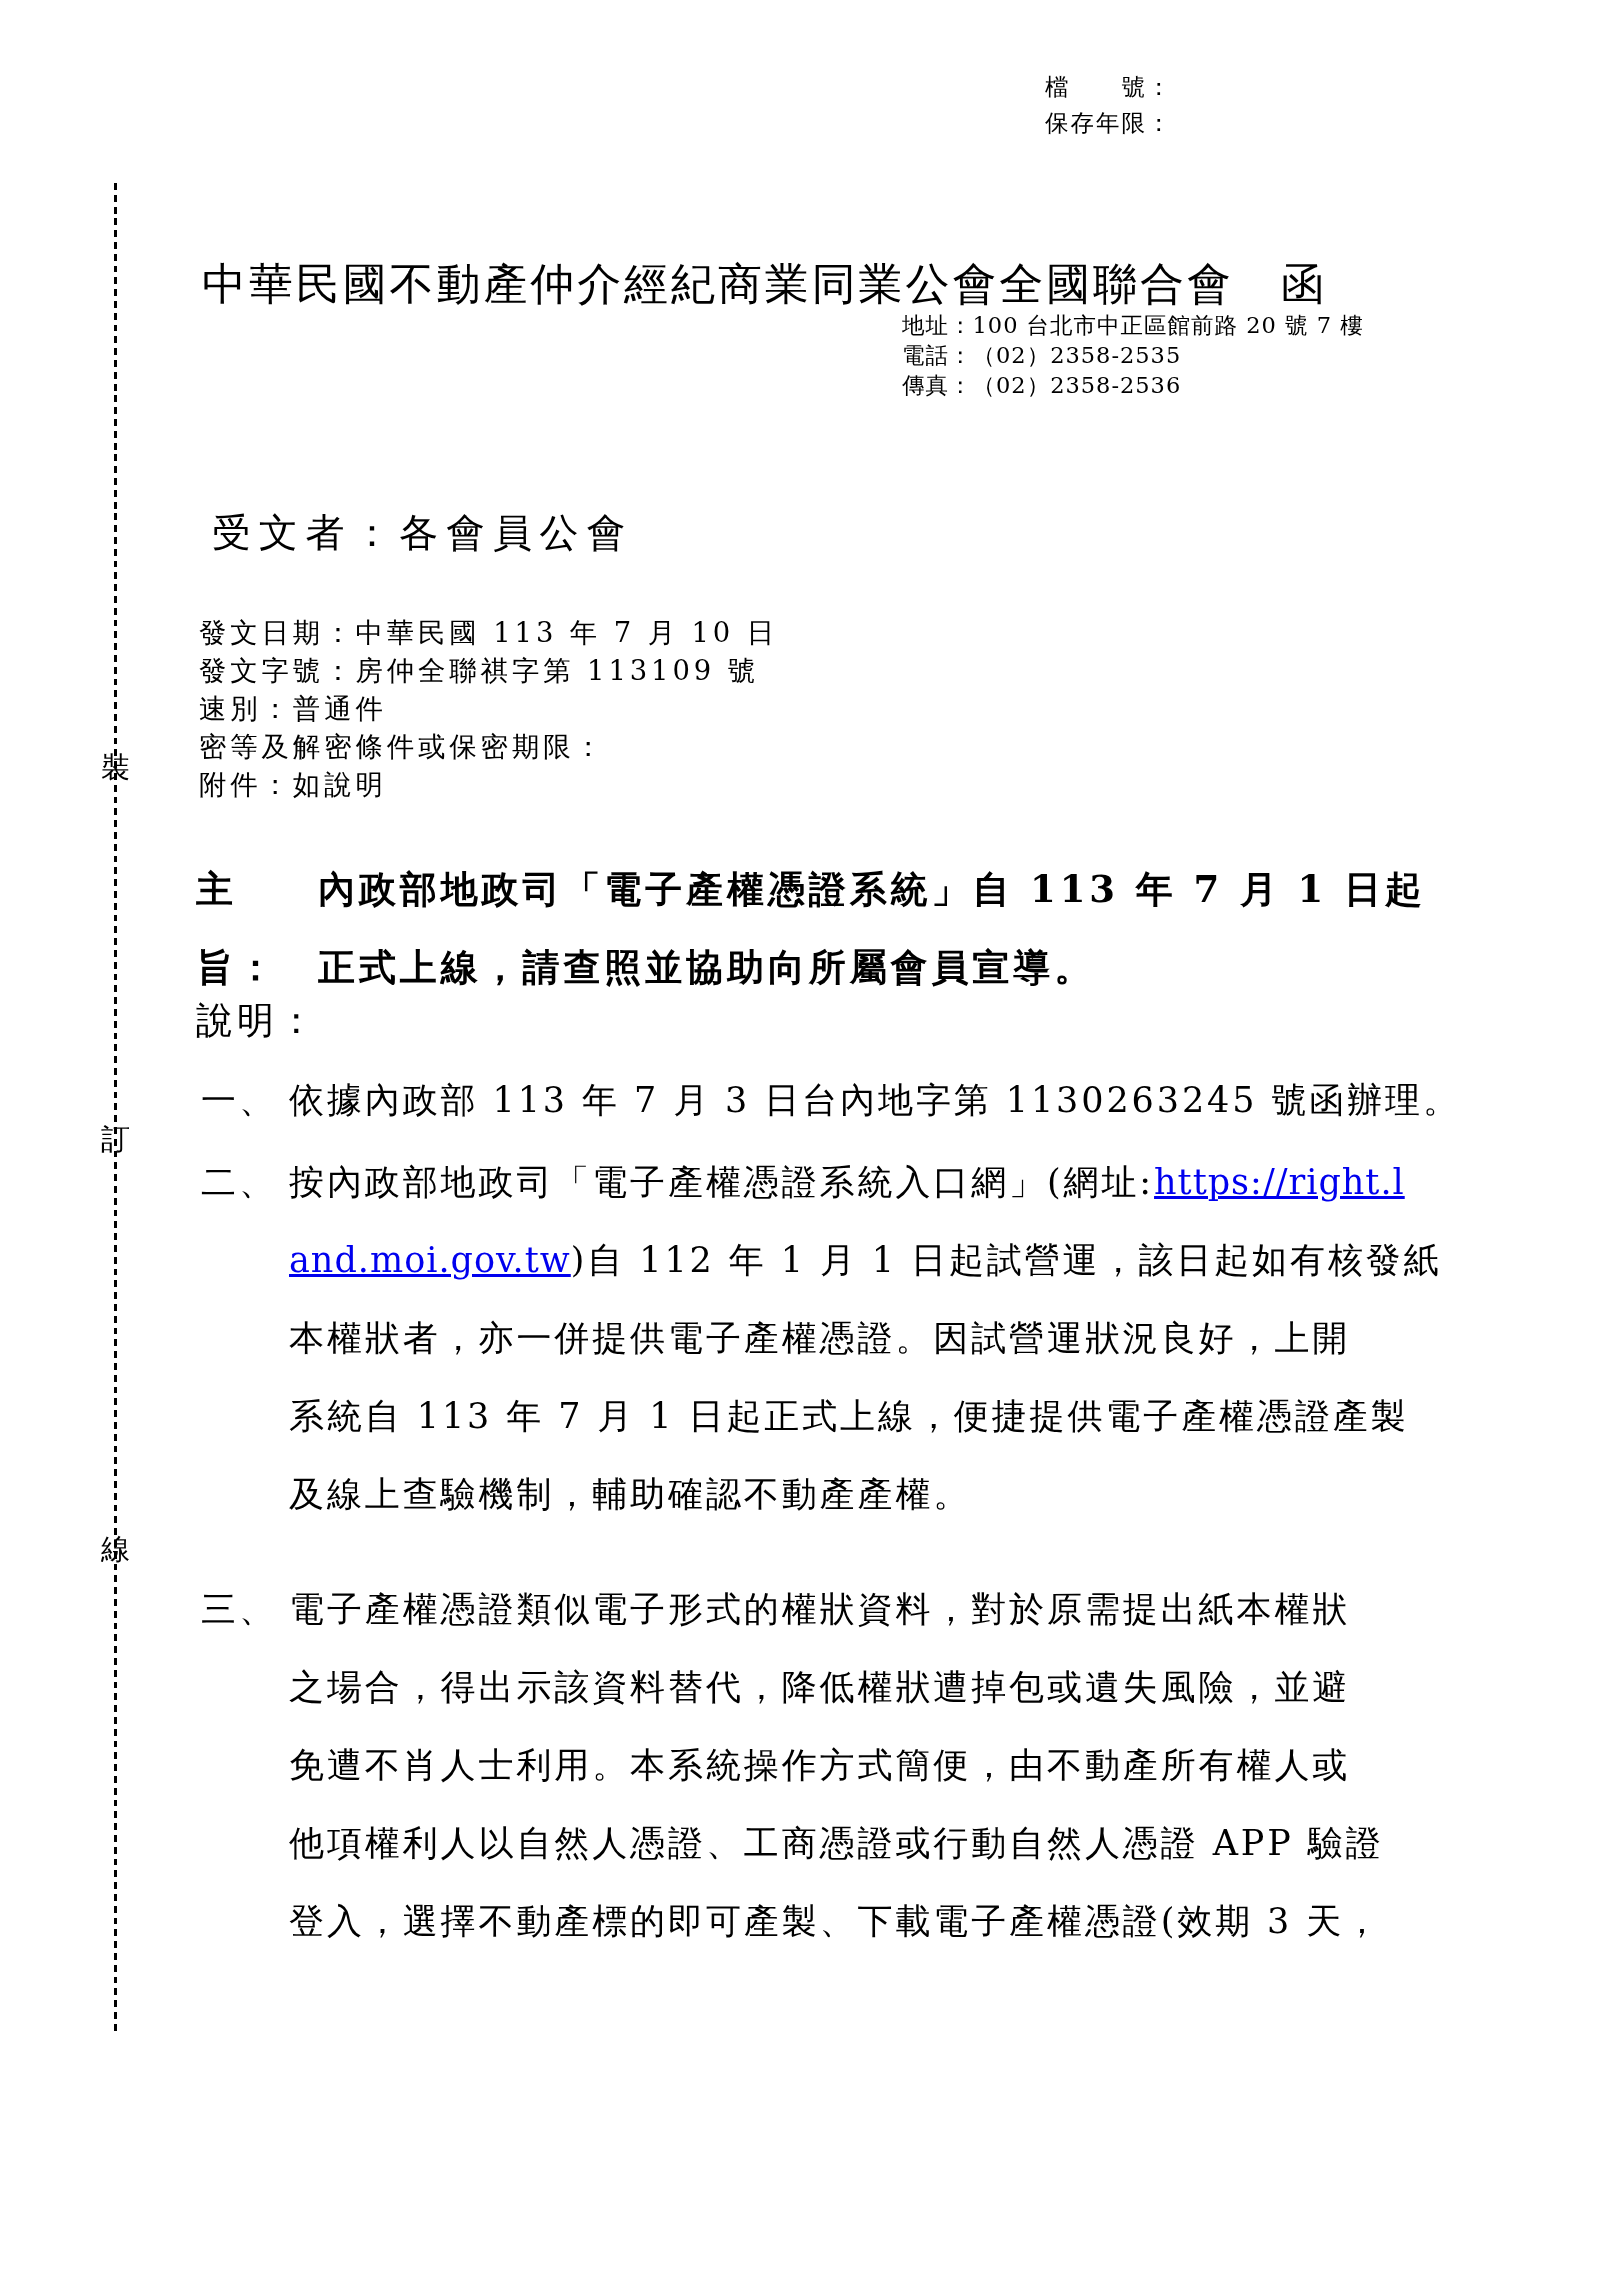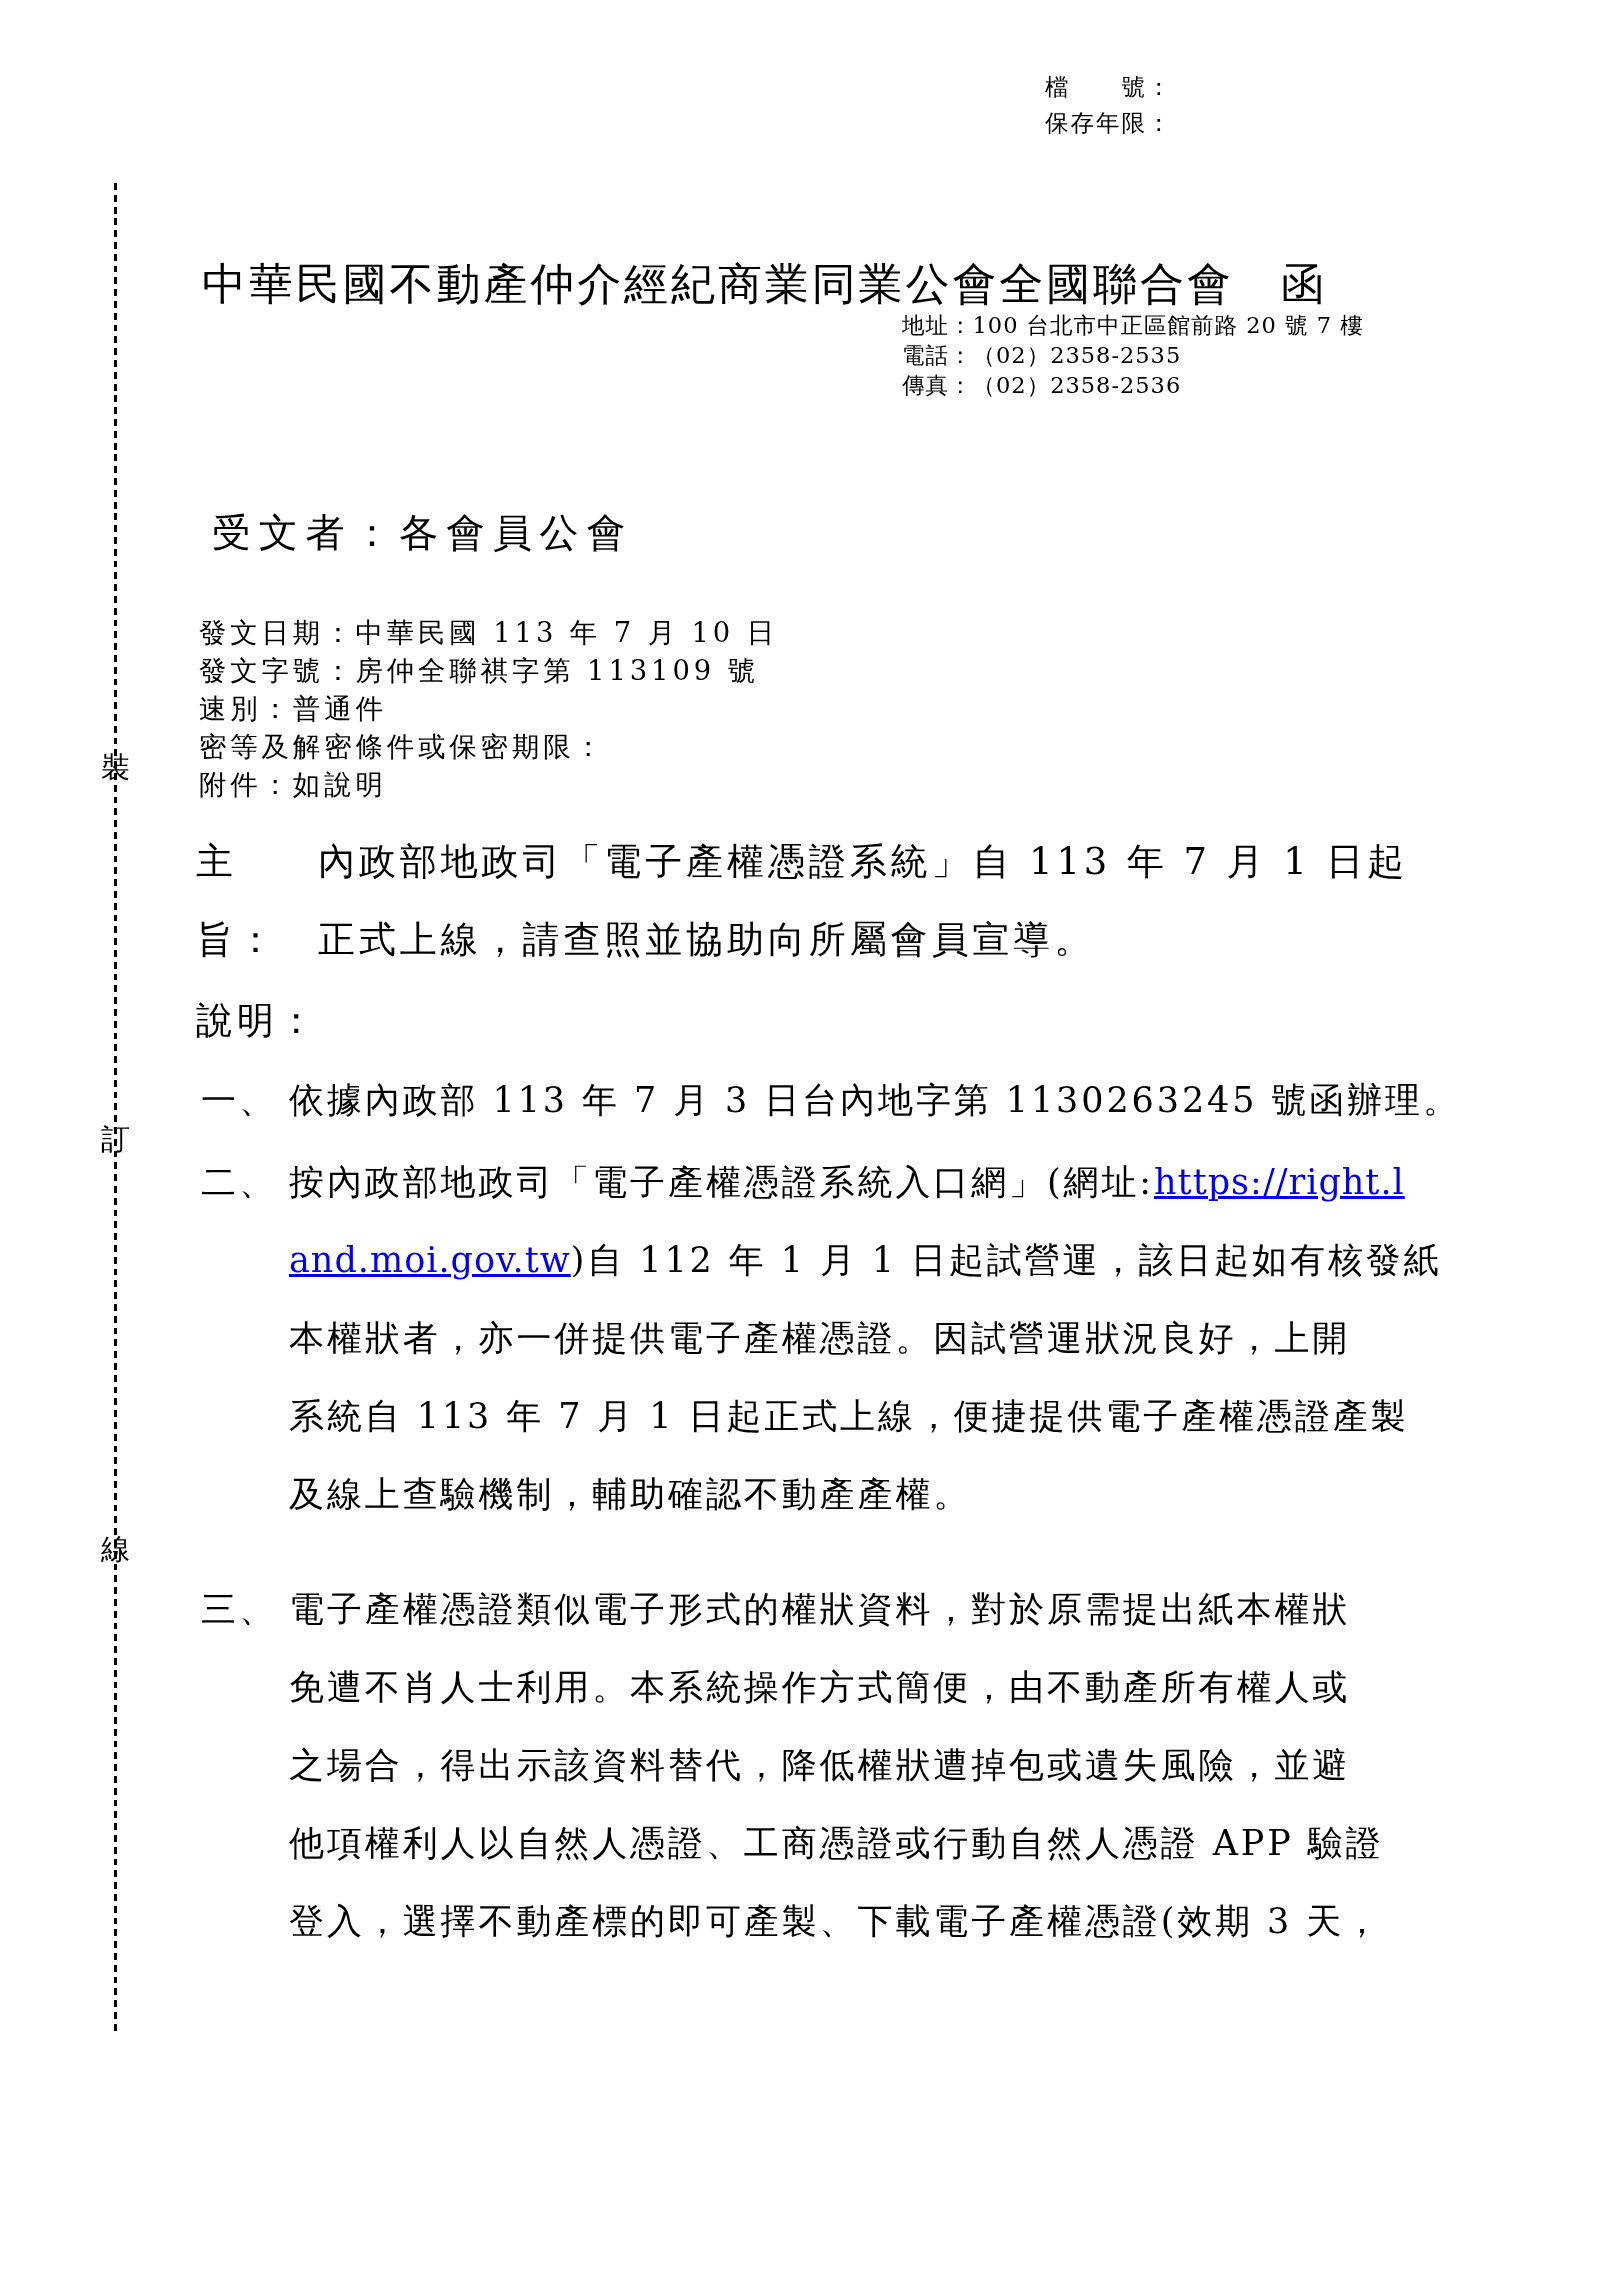--- a/index.html
+++ b/index.html
@@ -51,22 +51,22 @@
   }
 
   
   .meta-block{
     position:absolute;left:199px;top:614px;
     font-size:27.4px;line-height:38px;letter-spacing:3.9px;white-space:nowrap;
   }
 
   
   .subject{
-    position:absolute;left:196px;top:823px;width:1274px;
-    display:flex;font-size:37px;font-weight:normal;letter-spacing:3.9px;
+    position:absolute;left:196px;top:850px;width:1274px;
+    display:flex;font-size:37px;font-weight:bold;letter-spacing:3.9px;
   }
   .subject-label{flex:none;width:122px;line-height:78px;}
   .subject-body{flex:1;}
   .subject-body .line{line-height:78px;white-space:nowrap;}
 
   
   .desc-label{
     position:absolute;left:196px;top:982px;
     font-size:37px;letter-spacing:3.9px;line-height:78px;
   }
@@ -152,21 +152,21 @@
       <div class="line">本權狀者，亦一併提供電子產權憑證。因試營運狀況良好，上開</div>
       <div class="line">系統自 113 年 7 月 1 日起正式上線，便捷提供電子產權憑證產製</div>
       <div class="line">及線上查驗機制，輔助確認不動產產權。</div>
     </div>
   </div>
 
   <div class="item i3">
     <div class="item-num">三、</div>
     <div class="item-body">
       <div class="line">電子產權憑證類似電子形式的權狀資料，對於原需提出紙本權狀</div>
+      <div class="line">之場合，得出示該資料替代，降低權狀遭掉包或遺失風險，並避</div>
       <div class="line">免遭不肖人士利用。本系統操作方式簡便，由不動產所有權人或</div>
-      <div class="line">之場合，得出示該資料替代，降低權狀遭掉包或遺失風險，並避</div>
       <div class="line">他項權利人以自然人憑證、工商憑證或行動自然人憑證 APP 驗證</div>
       <div class="line">登入，選擇不動產標的即可產製、下載電子產權憑證(效期 3 天，</div>
     </div>
   </div>
 
 </div>
 
 
 </body></html>

